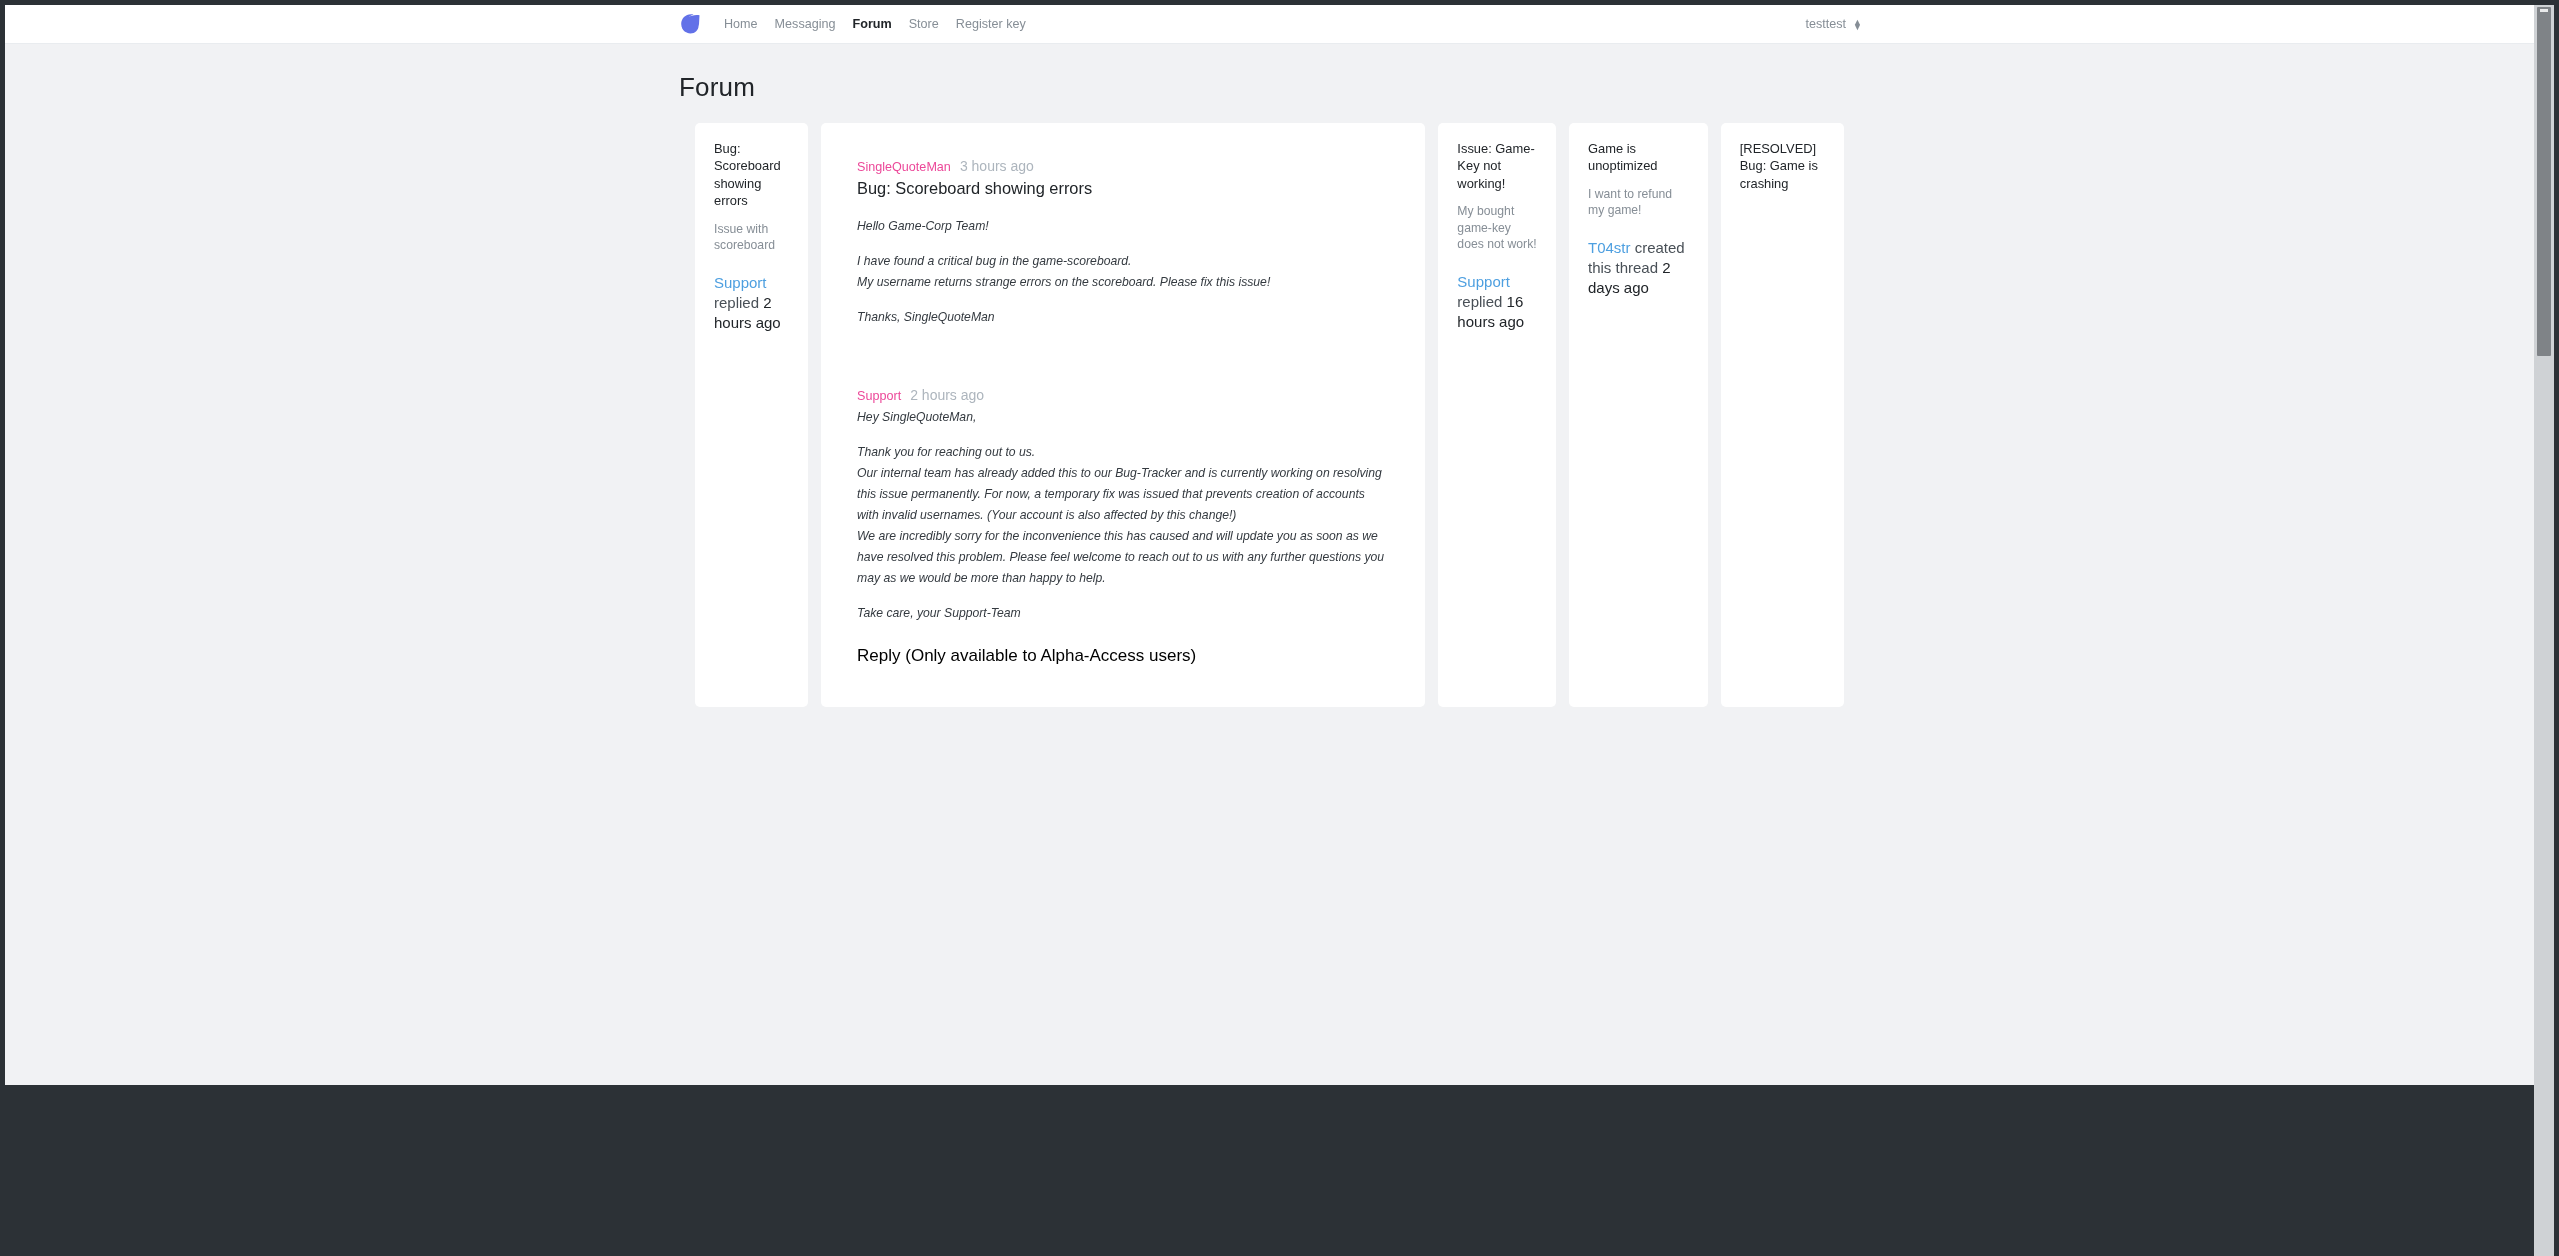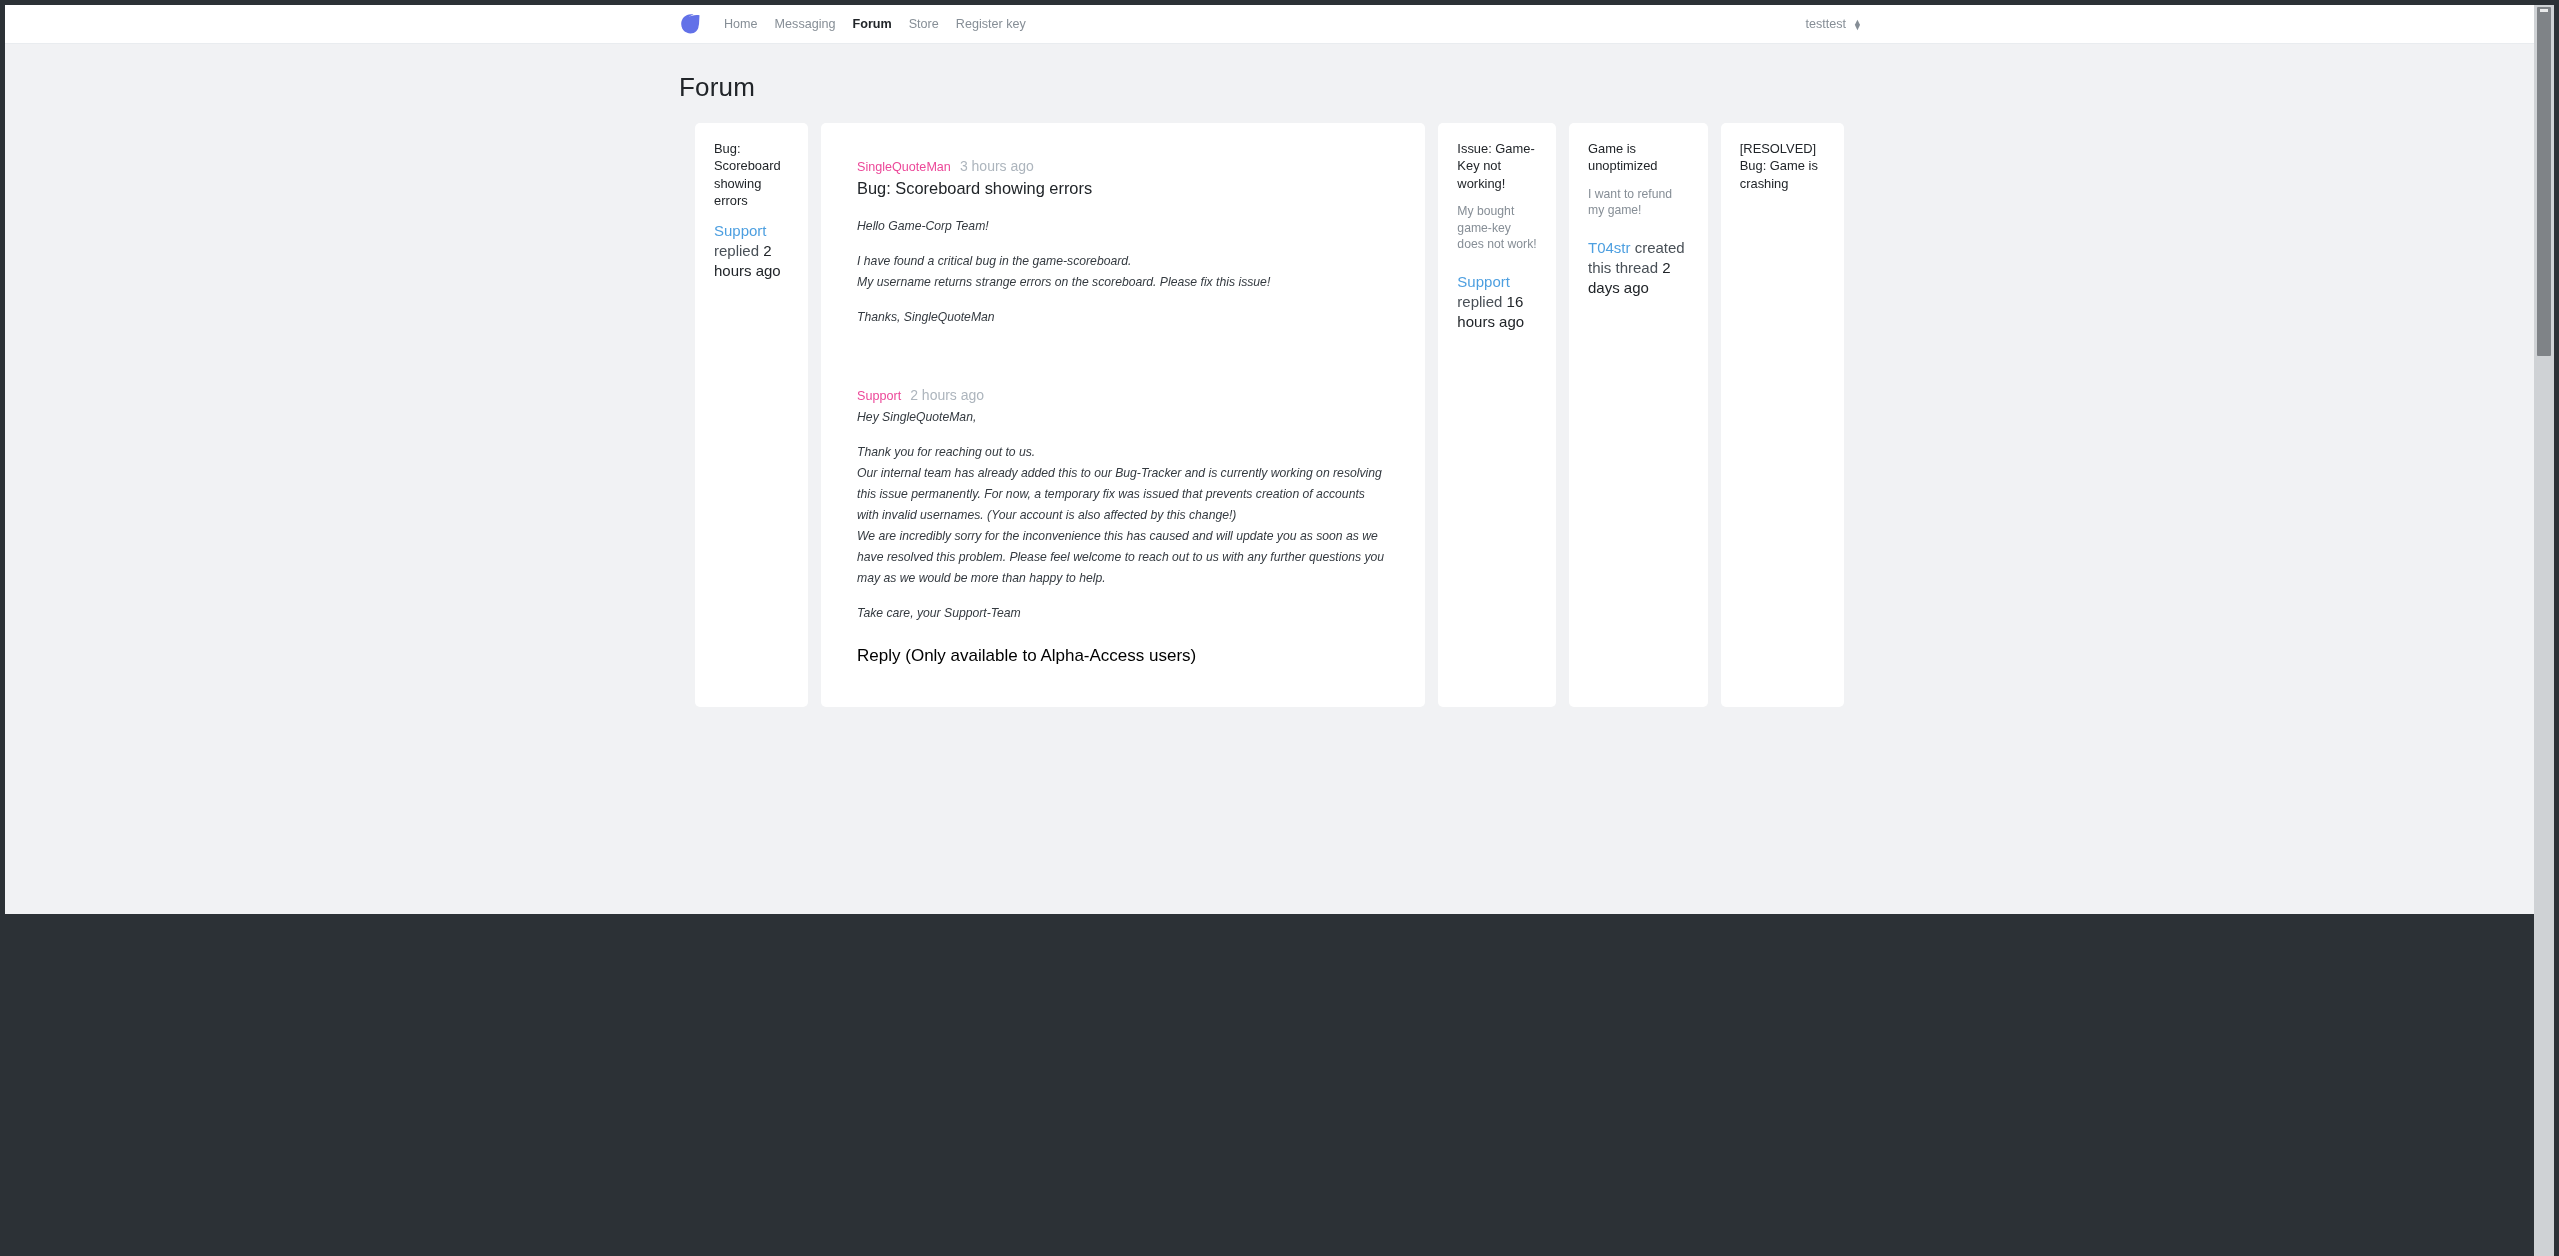--- a/index.html
+++ b/index.html
@@ -14,21 +14,21 @@
   body {
     font-family: "Liberation Sans", sans-serif;
   }
 
   
   #viewport {
     position: absolute;
     left: 5px;
     top: 5px;
     width: 2529px;          
-    height: 909px;
+    height: 1080px;
     background: #f1f2f4;
     overflow: hidden;
   }
 
   
   .navbar {
     height: 39px;
     background: #ffffff;
     display: flex;
     align-items: center;
@@ -266,20 +266,21 @@
   </div>
 
   <div class="page">
 
     <h1 class="page-title">Forum</h1>
 
     <div class="cards">
 
       <div class="card thread">
         <div class="thread-title">Bug: Scoreboard showing errors</div>
+        <div class="thread-sub">Issue with scoreboard</div>
         <div class="thread-meta">
           <a class="meta-link" href="#">Support</a><span> replied </span><span class="meta-strong">2 hours ago</span>
         </div>
       </div>
 
       <div class="card expanded">
 
         <div class="post">
           <div class="post-head">
             <span class="post-author">SingleQuoteMan</span>

